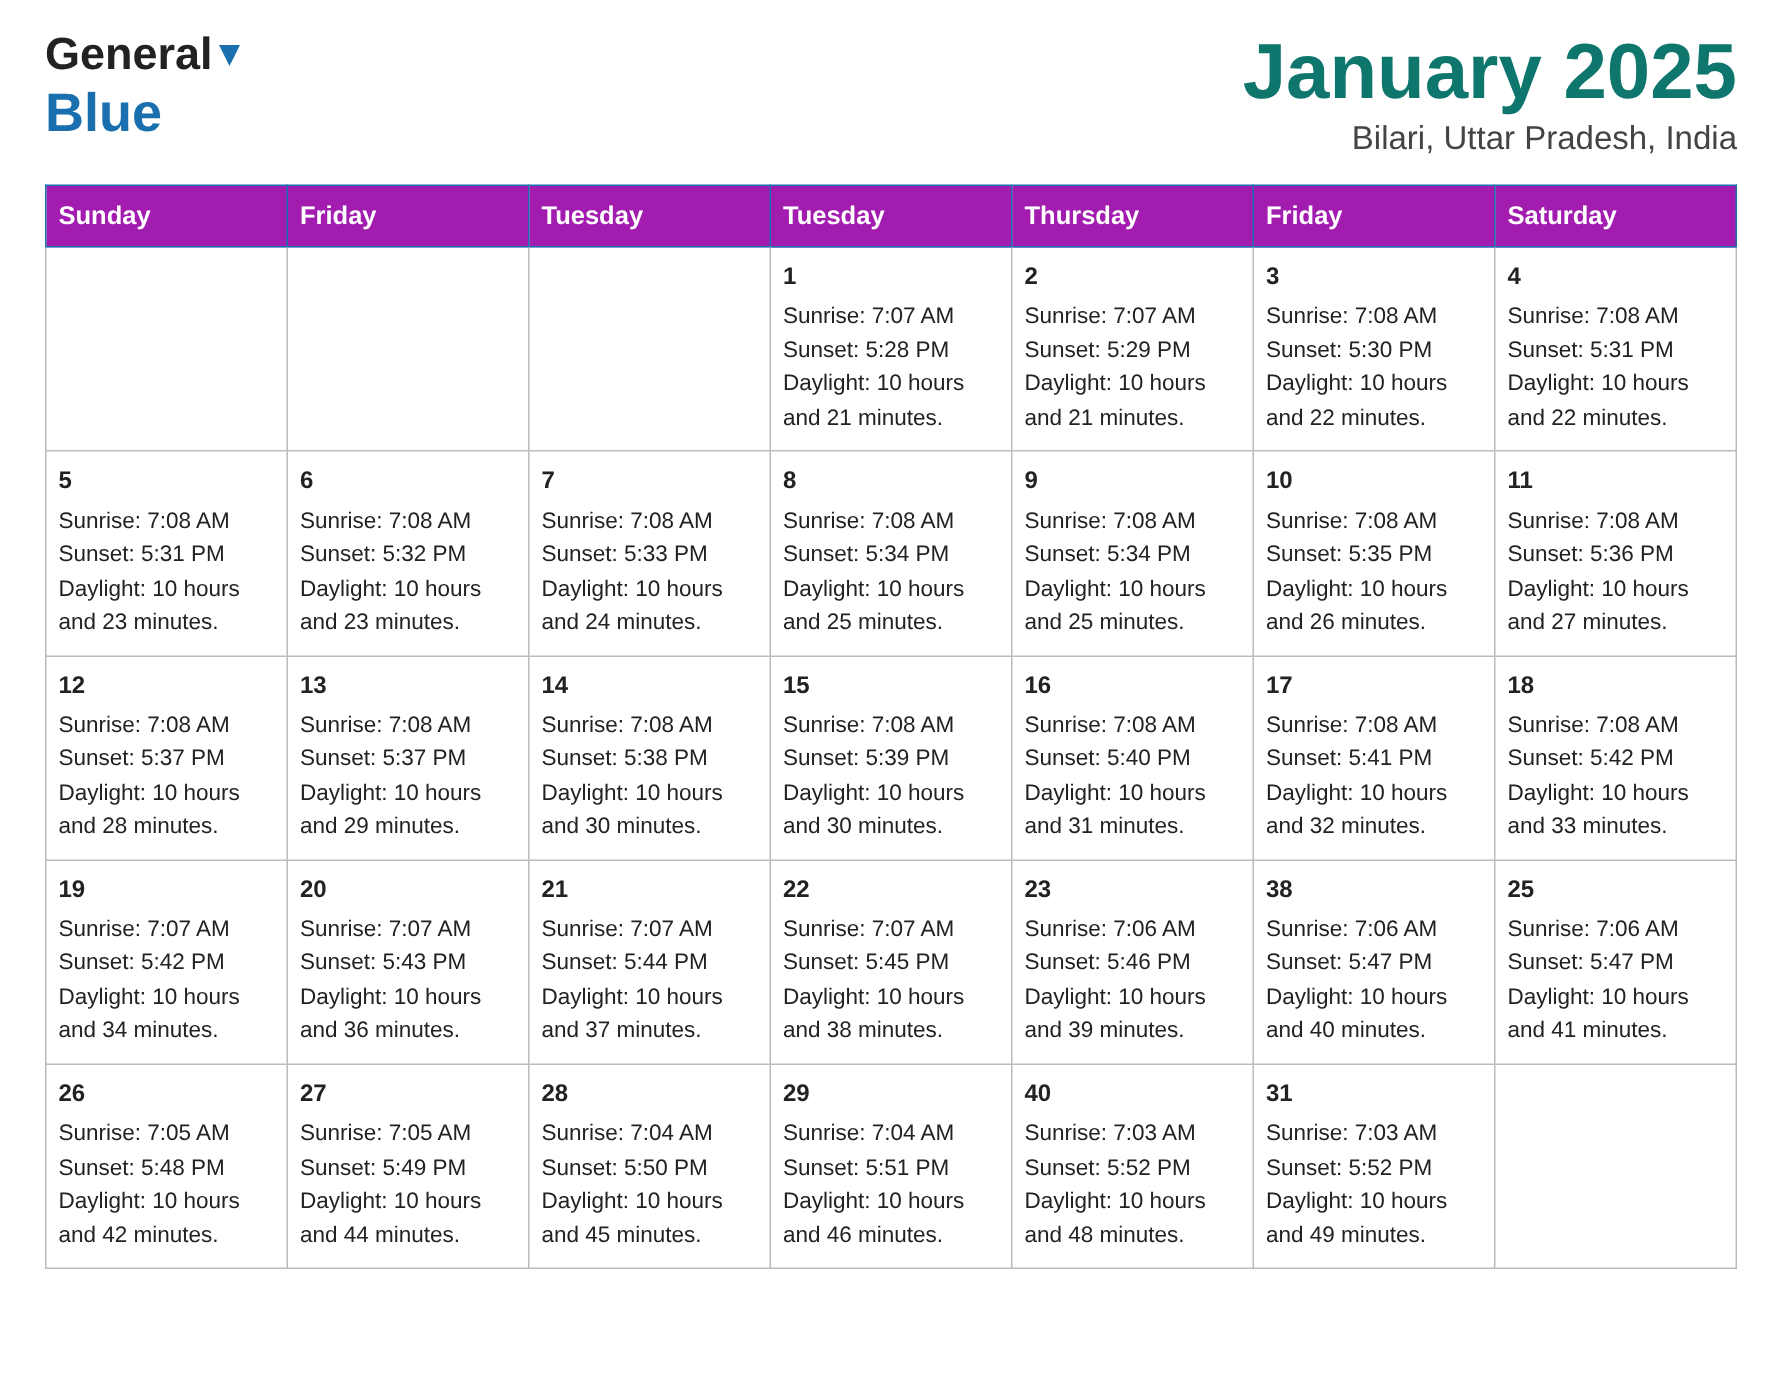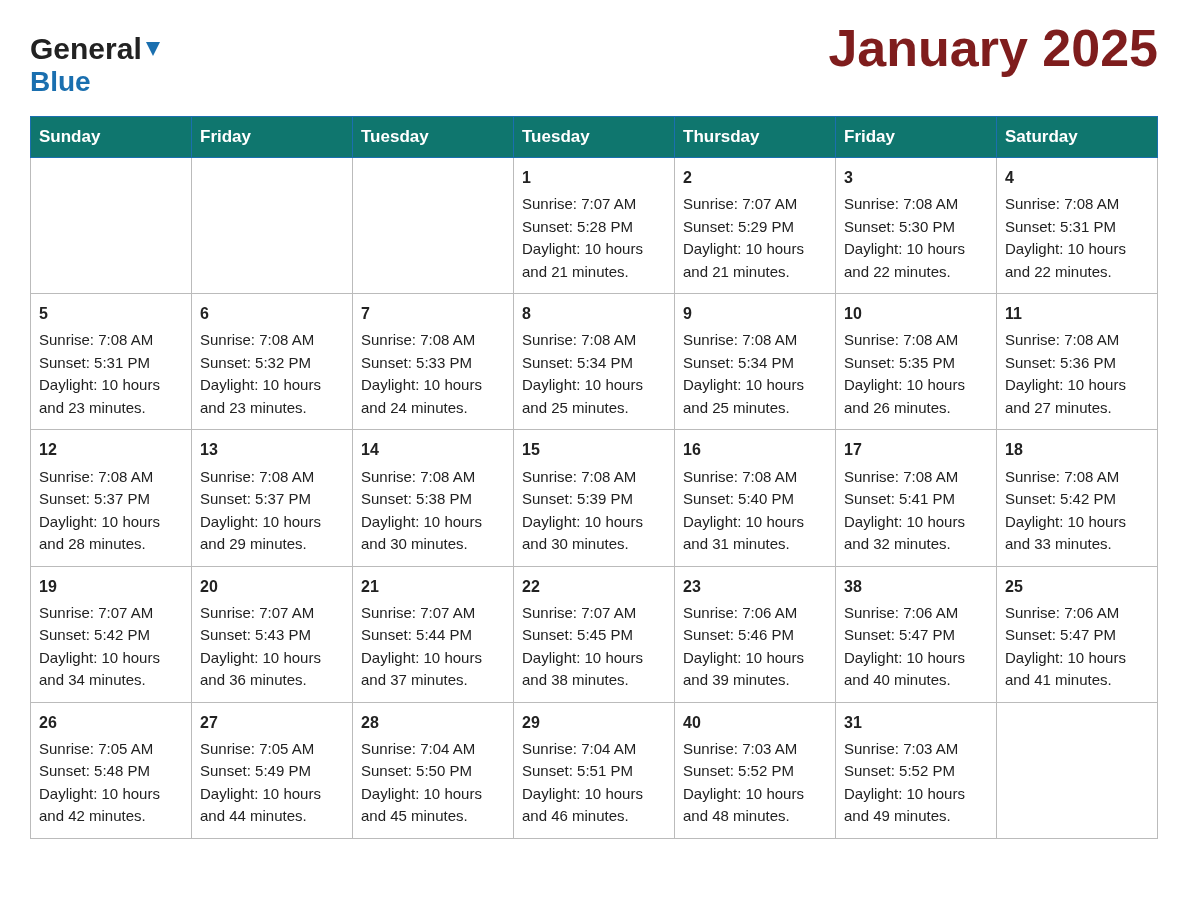--- a/index.html
+++ b/index.html
@@ -14,43 +14,42 @@
     .header {
       display: flex;
       justify-content: space-between;
       align-items: flex-start;
       margin-bottom: 18px;
     }
     .logo {
       display: flex;
       flex-direction: column;
       align-items: flex-start;
-      margin-top: 12px;
     }
     .title-block {
       text-align: right;
     }
     .month-title {
       font-size: 52px;
       font-weight: bold;
-      color: #7f1d1d;
+      color: #0f766e;
       line-height: 1.1;
     }
     .location {
       font-size: 22px;
       color: #444;
       margin-top: 2px;
     }
     .calendar {
       width: 100%;
       border-collapse: collapse;
       border: 1px solid #999;
     }
     .calendar th {
-      background-color: #0f766e;
+      background-color: #a21caf;
       color: #fff;
       font-size: 17px;
       font-weight: bold;
       padding: 10px 8px;
       text-align: left;
       border: 1px solid #1a6faf;
     }
     .calendar td {
       vertical-align: top;
       border: 1px solid #bbb;
@@ -79,21 +78,21 @@
       font-size: 30px;
       font-weight: bold;
       color: #222;
     }
     .logo-row {
       display: flex;
       align-items: center;
     }
     .logo-blue-text {
       color: #1a6faf;
-      font-size: 28px;
+      font-size: 36px;
       font-weight: bold;
       margin-left: 0;
     }
     
     .arrow-svg {
       display: inline-block;
       vertical-align: middle;
     }
   </style>
 </head>
@@ -106,20 +105,21 @@
       <svg class="arrow-svg" width="22" height="22" viewBox="0 0 22 22">
         <polygon points="4,4 18,4 11,18" fill="#1a6faf"></polygon>
       </svg>
     </div>
     <div>
       <span class="logo-blue-text">Blue</span>
     </div>
   </div>
   <div class="title-block">
     <div class="month-title">January 2025</div>
+    <div class="location">Bilari, Uttar Pradesh, India</div>
   </div>
 </div>
 
 <table class="calendar">
   <thead>
     <tr>
 
     <th>Sunday</th>
         <th>Friday</th>
         <th>Tuesday</th>

